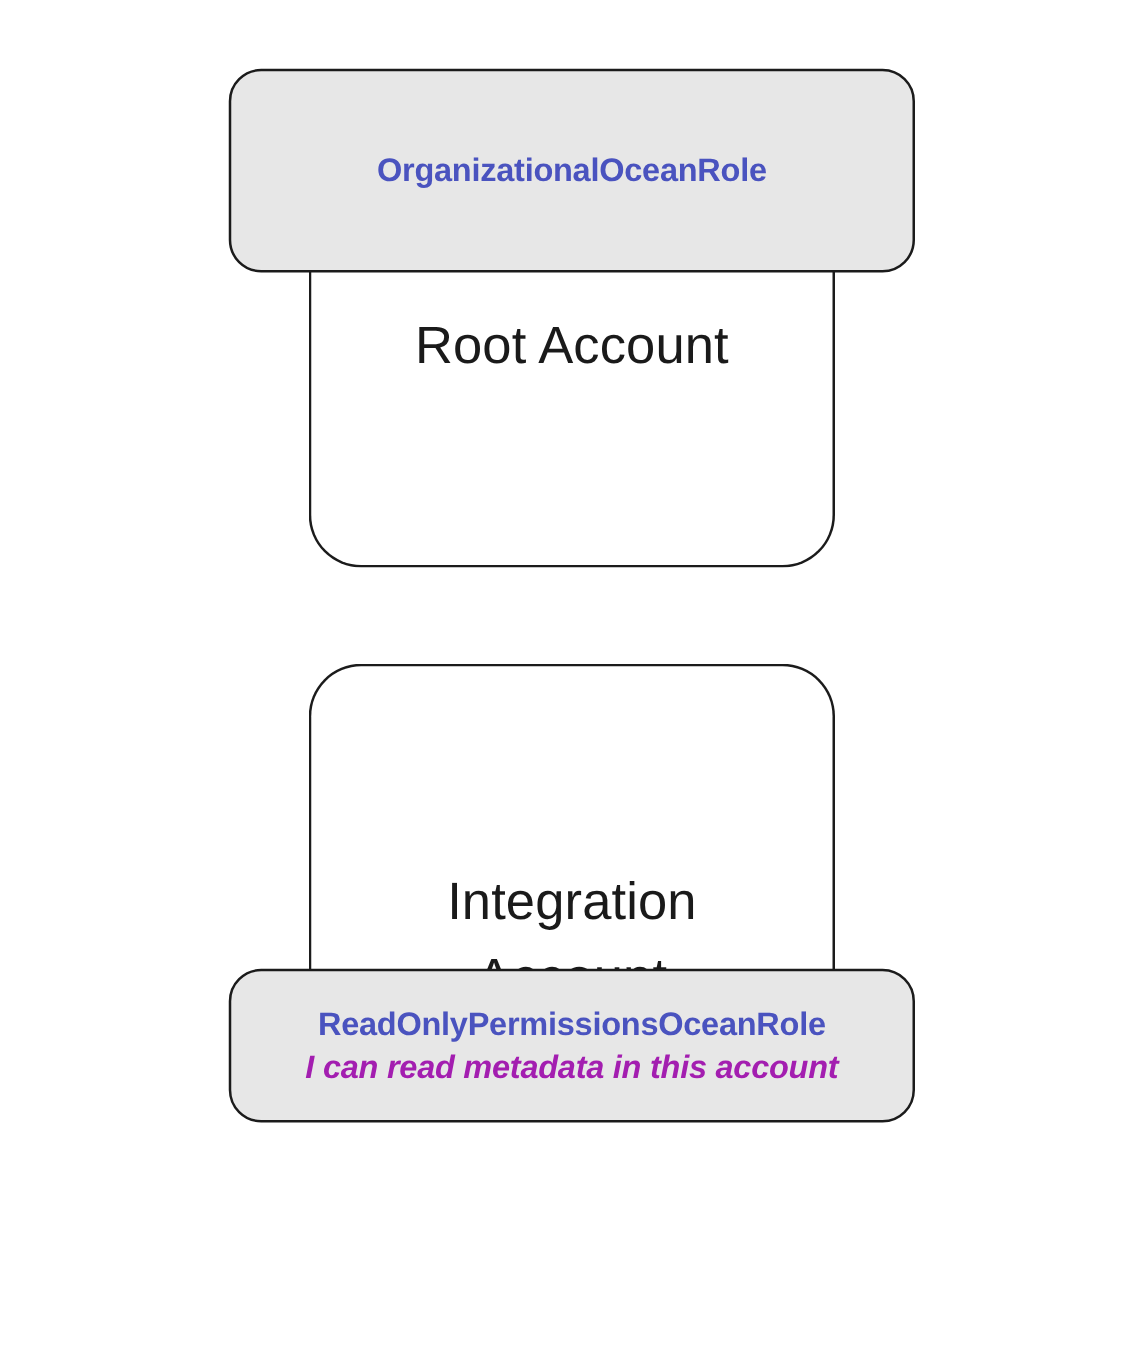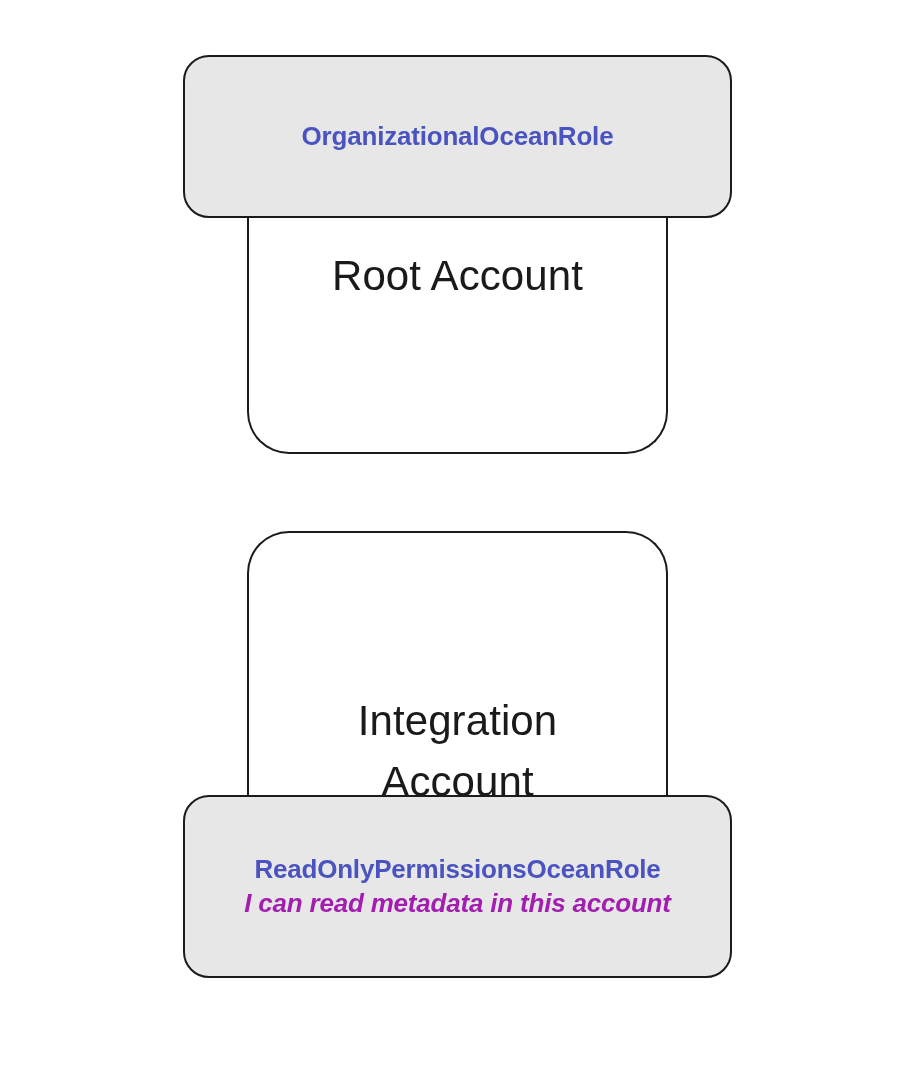--- a/index.html
+++ b/index.html
@@ -80,22 +80,22 @@
     display: flex;
     flex-direction: column;
     align-items: center;
     justify-content: center;
   }
   .role-box.top-role {
     top: 55px;
     height: 163px;
   }
   .role-box.bottom-role {
-    top: 795px;
-    height: 183px;
+    top: 775px;
+    height: 123px;
   }
   .role-title {
     font-size: 26px;
     font-weight: 700;
     color: #4a53bf;
     letter-spacing: -0.2px;
     line-height: 1.22;
     text-align: center;
   }
   .role-subtitle {

